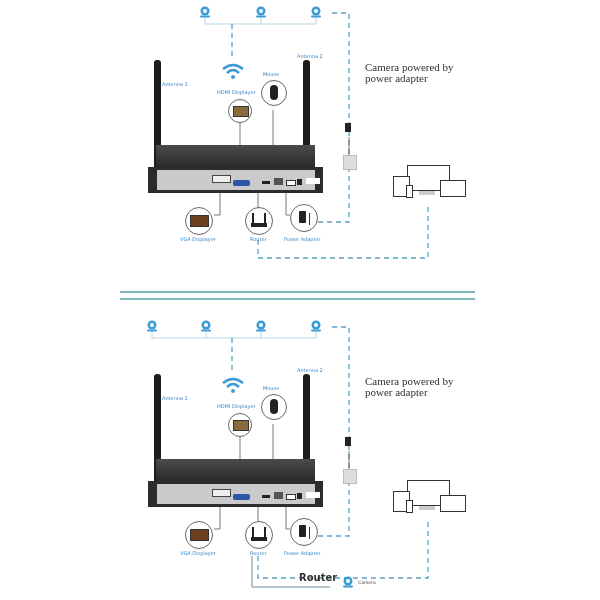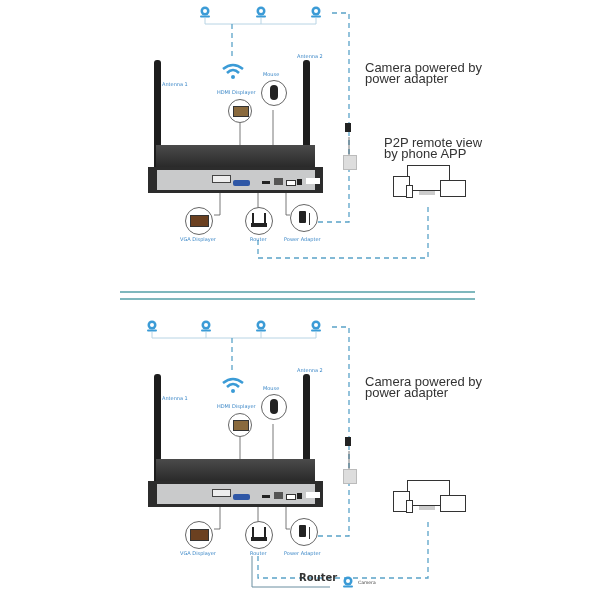--- a/index.html
+++ b/index.html
@@ -1,19 +1,19 @@
 <!DOCTYPE html>
 <html><head>
 <meta charset="utf-8">
 <style>
   html,body{margin:0;padding:0;background:#fff;}
   body{width:600px;height:600px;position:relative;overflow:hidden;font-family:"Liberation Sans",sans-serif;}
   .abs{position:absolute;}
   .lbl{position:absolute;font-size:5px;color:#3b87c7;white-space:nowrap;font-family:"DejaVu Sans",sans-serif;}
-  .note{position:absolute;font-size:13px;color:#333;line-height:11px;font-family:Liberation Sans, sans-serif;}
+  .note{position:absolute;font-size:11px;color:#333;line-height:11px;font-family:Liberation Serif, serif;}
   .cable{position:absolute;font-size:10px;font-weight:bold;color:#333;font-family:"DejaVu Sans",sans-serif;}
   .cam-lbl{position:absolute;font-size:4.5px;color:#444;font-family:"DejaVu Sans",sans-serif;}
   svg{position:absolute;left:0;top:0;}
   .divider{position:absolute;left:120px;width:355px;height:1.5px;background:#7fb8bd;}
 </style>
 </head>
 <body>
 
 <div class="abs" style="left:0;top:0;width:600px;height:280px;">
   <svg width="600" height="280">
@@ -108,24 +108,20 @@
   <span class="lbl" style="left:180px;top:236px;">VGA Displayer</span>
   <span class="lbl" style="left:250px;top:236px;">Router</span>
   <span class="lbl" style="left:284px;top:236px;">Power Adapter</span>
 
   <div class="abs" style="left:345px;top:123px;width:6px;height:9px;background:#222;"></div>
   <div class="abs" style="left:343px;top:155px;width:12px;height:13px;background:#ddd;border:1px solid #bbb;"></div>
 
   <div class="note" style="left:365px;top:62px;">
     <div>Camera powered by</div>
     <div>power adapter</div>
-  </div>
-  <div class="note" style="left:384px;top:137px;">
-    <div>P2P remote view</div>
-    <div>by phone APP</div>
   </div>
 
   <div class="abs" style="left:393px;top:163px;width:74px;height:40px;">
     <div class="abs" style="left:14px;top:2px;width:41px;height:24px;border:1.5px solid #333;background:#fff;"></div>
     <div class="abs" style="left:26px;top:28px;width:16px;height:4px;background:#ccc;"></div>
     <div class="abs" style="left:0;top:13px;width:15px;height:19px;border:1px solid #333;background:#fff;"></div>
     <div class="abs" style="left:13px;top:22px;width:5px;height:11px;border:1px solid #333;background:#fff;"></div>
     <div class="abs" style="left:47px;top:17px;width:24px;height:15px;border:1.5px solid #333;background:#fff;"></div>
   </div>
 </div>

